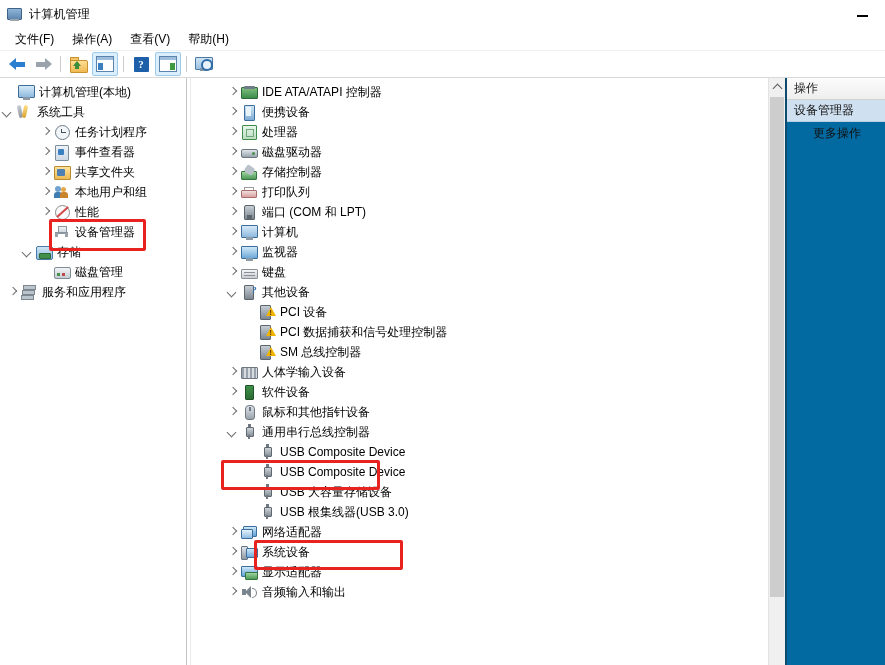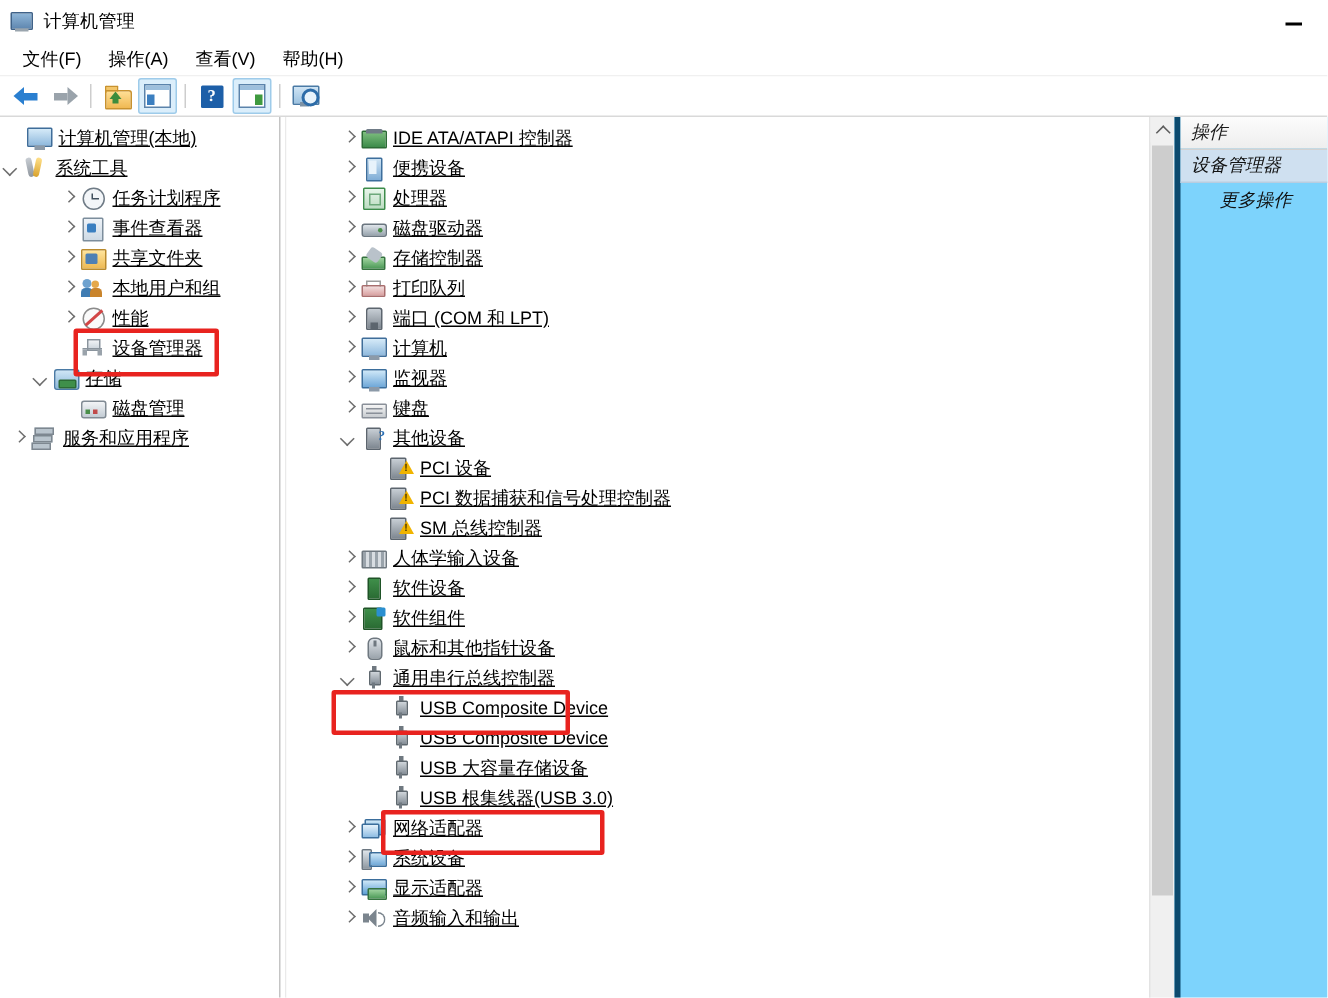--- a/index.html
+++ b/index.html
@@ -183,28 +183,27 @@
     border-right: 1px solid #eaeaea;
   }
   .pane-mid {
     flex: 1;
     background: #ffffff;
     position: relative;
     overflow: hidden;
   }
   .pane-right {
     width: 98px;
-    background: #7dd3fc;
-    border-left: 4px solid #0c4a6e;
+    background: #0369a1;
+    border-left: 2px solid #0c4a6e;
     position: relative;
-    font-style: italic;
-  }
-
-  
-  .tree { padding-top: 4px; font-size: 12px; color: #000; text-decoration: underline; }
+  }
+
+  
+  .tree { padding-top: 4px; font-size: 12px; color: #000; }
   .row {
     display: flex; align-items: center;
     height: 20px;
     position: relative;
     white-space: nowrap;
     cursor: default;
   }
   .chev {
     width: 16px; height: 16px; flex: 0 0 16px;
     position: relative;
@@ -814,27 +813,20 @@
           <div class="row" style="padding-left:18px">
             <span class="chev collapsed"></span>
             <span class="ico">
               <span class="i-softdev"></span>
             </span>
             <span class="lbl">软件设备</span>
           </div>
           <div class="row" style="padding-left:18px">
             <span class="chev collapsed"></span>
             <span class="ico">
-              <span class="i-softcomp"></span>
-            </span>
-            <span class="lbl">软件组件</span>
-          </div>
-          <div class="row" style="padding-left:18px">
-            <span class="chev collapsed"></span>
-            <span class="ico">
               <span class="i-mouse"></span>
             </span>
             <span class="lbl">鼠标和其他指针设备</span>
           </div>
           <div class="row" style="padding-left:18px">
             <span class="chev expanded"></span>
             <span class="ico">
               <span class="i-usb">
                 <i class="tp"></i>
                 <i class="hd"></i>

